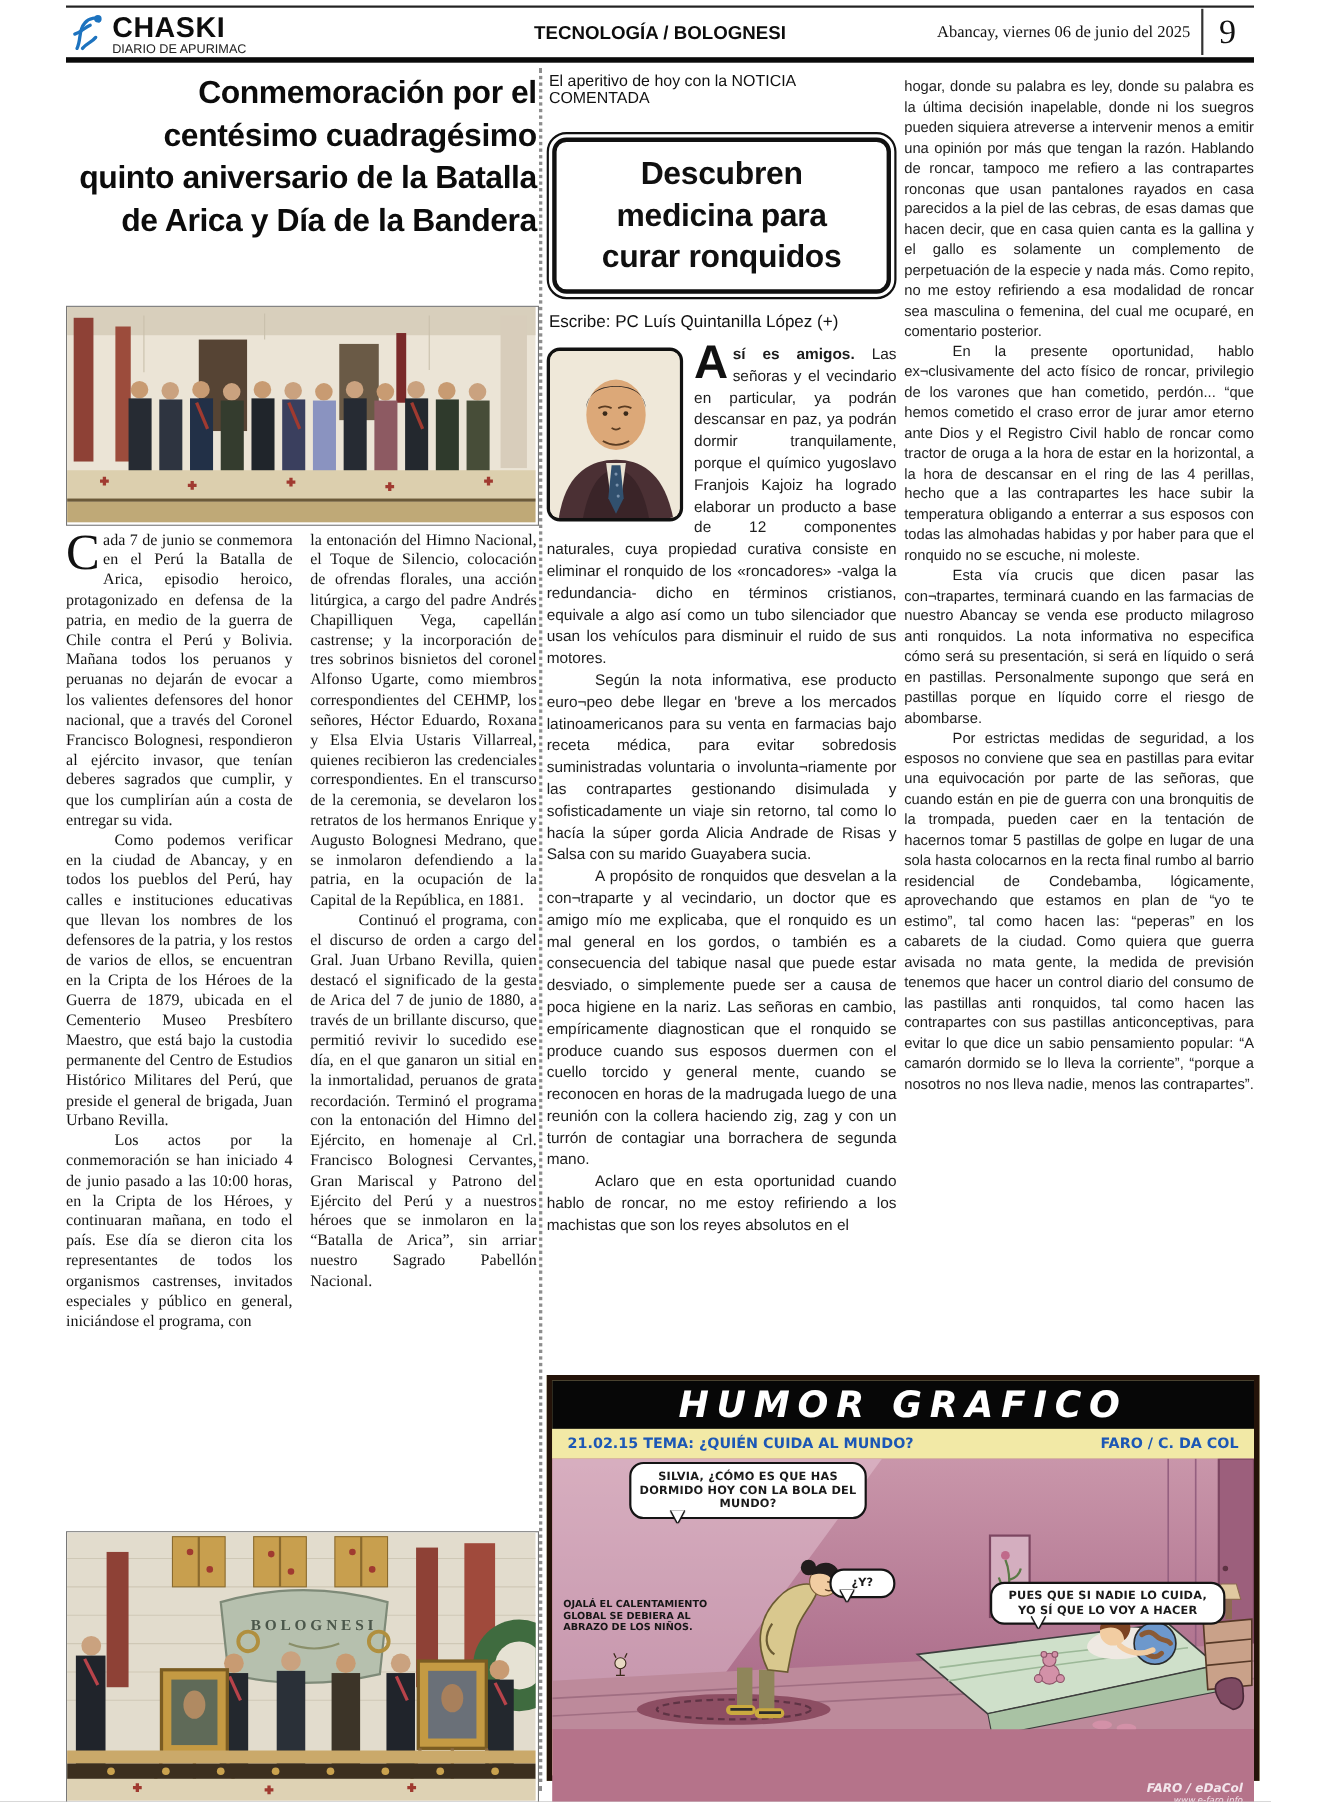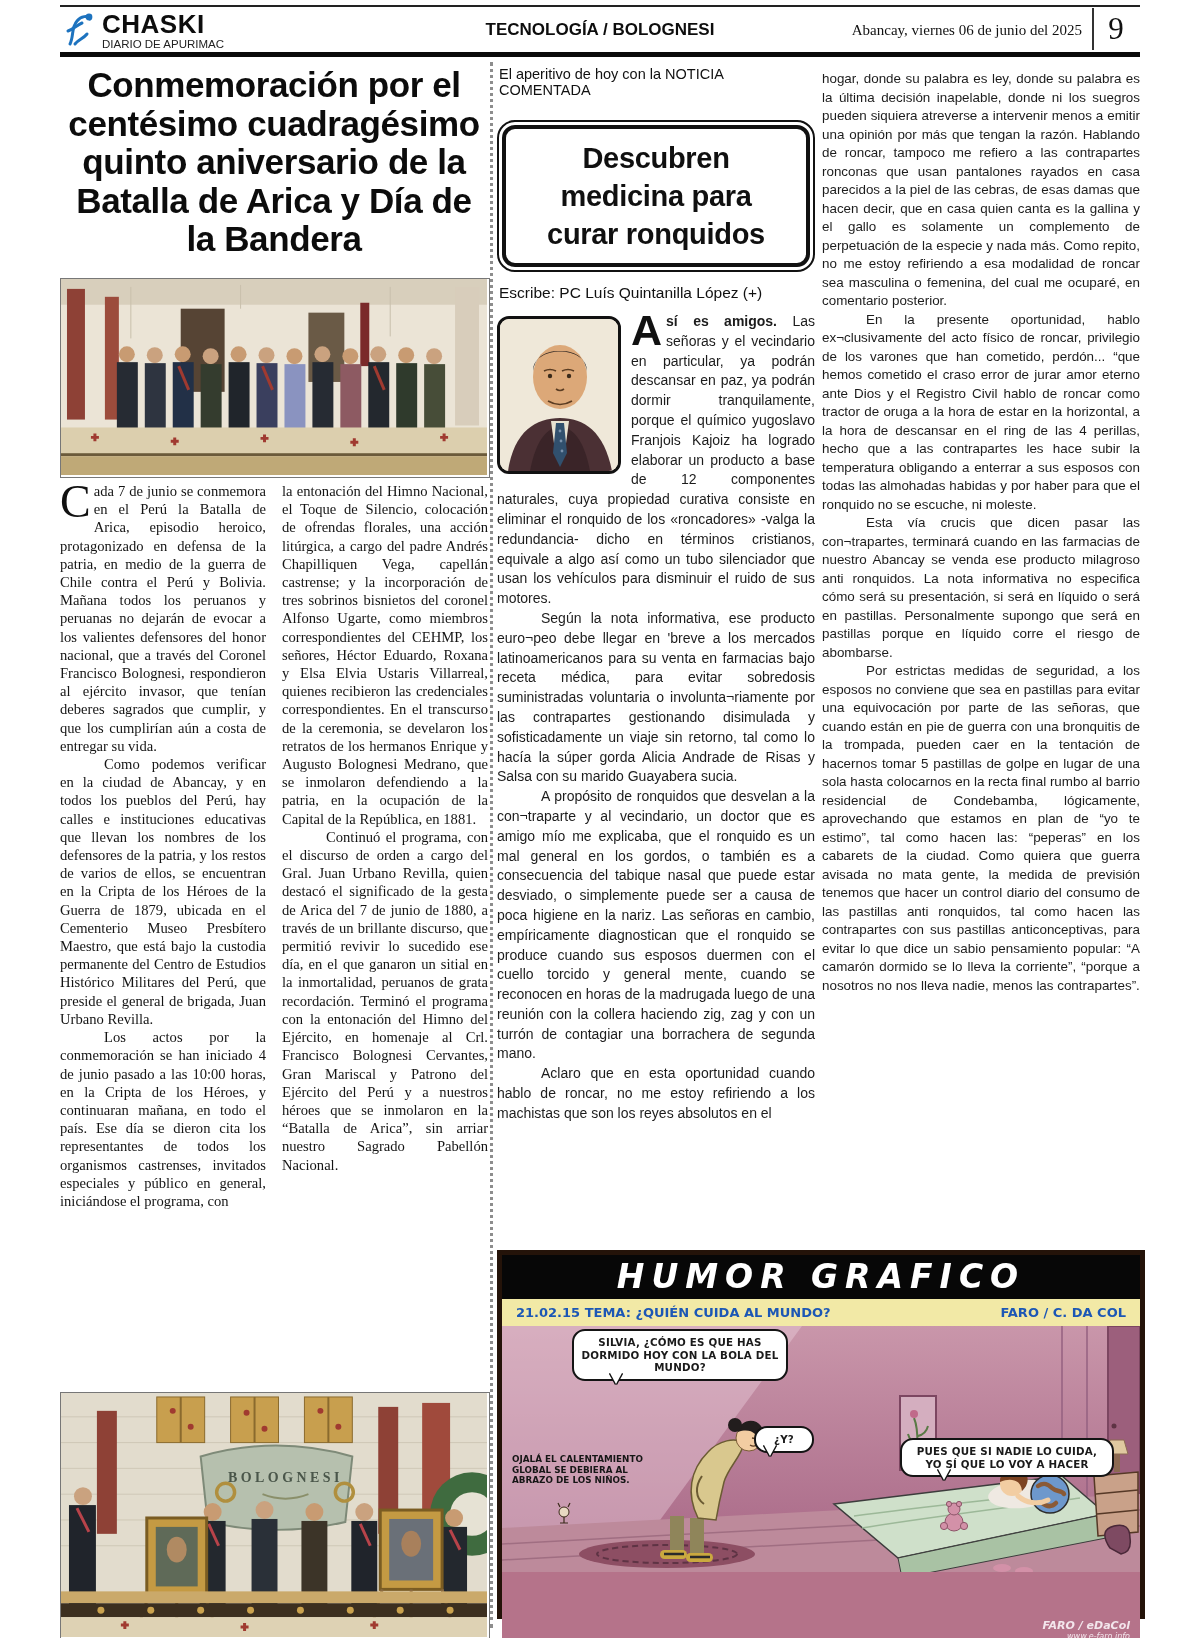--- a/index.html
+++ b/index.html
@@ -15,21 +15,21 @@
         font-family:"Liberation Sans",sans-serif;font-weight:700;font-size:17px;color:#0d0d0d;}
   .edition-date{position:absolute;right:58px;top:14px;font-family:"Liberation Serif",serif;font-size:15px;color:#111;}
   .pageno-sep{position:absolute;right:46px;top:0px;height:42px;border-left:2px solid #333;}
   .pageno{position:absolute;right:4px;top:0px;width:40px;text-align:center;font-family:"Liberation Serif",serif;font-size:31px;line-height:42px;color:#111;}
   .header-rule{position:absolute;left:60px;top:52px;width:1080px;height:5px;background:#0a0a0a;}
   
   .vsep{position:absolute;left:490px;top:62px;height:1566px;border-left:3px dotted #8d8d8d;}
   
   .left-art{position:absolute;left:60px;top:62px;width:428px;}
   .headline{margin:4px 0 0 0;font-family:"Liberation Sans",sans-serif;font-weight:800;
-        font-size:35px;line-height:38.5px;text-align:center;color:#0c0c0c;letter-spacing:-.4px;}
+        font-size:29px;line-height:38.5px;text-align:right;color:#0c0c0c;letter-spacing:-.4px;}
   .photo{display:block;border:1px solid #777;}
   .photo-top{position:absolute;left:0;top:216px;width:428px;height:198px;}
   .photo-bottom{position:absolute;left:0;top:1330px;width:428px;height:246px;}
   .cols{position:absolute;left:0;top:420px;width:428px;}
   .colA{position:absolute;left:0;top:0;width:206px;}
   .colB{position:absolute;left:222px;top:0;width:206px;}
   .colA p,.colB p{margin:0;font-size:14.6px;line-height:18.2px;text-align:justify;color:#141414;}
   .ind{text-indent:44px;}
   .dcap{float:left;font-size:46px;line-height:35px;padding:2px 3px 0 0;font-family:"Liberation Serif",serif;color:#111;}
   

